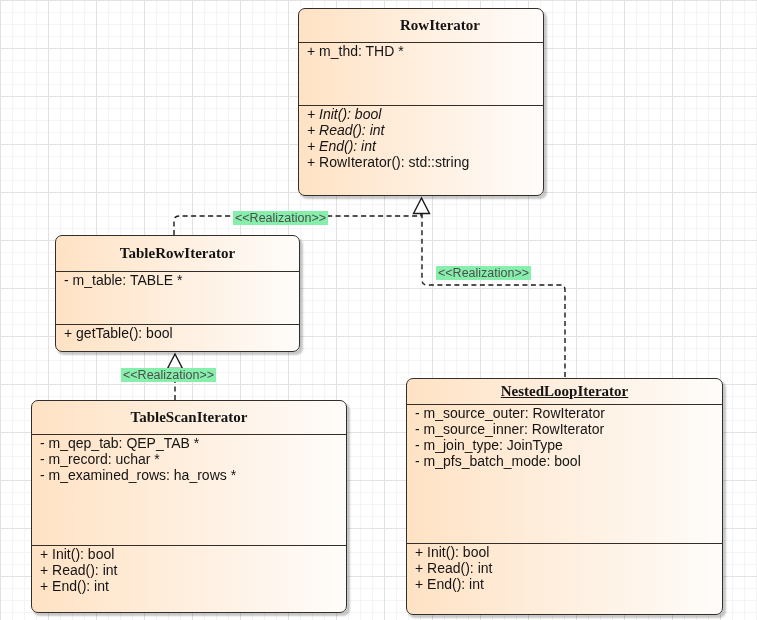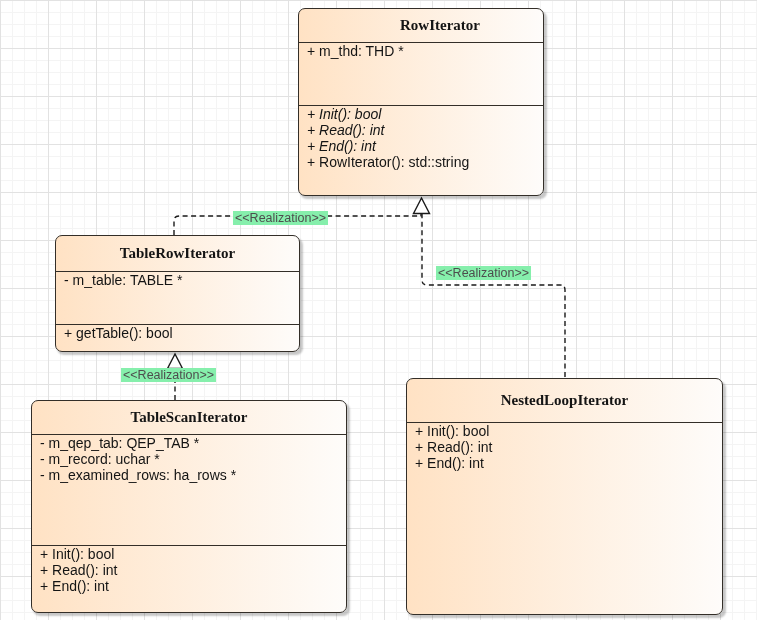--- a/index.html
+++ b/index.html
@@ -52,21 +52,21 @@
   #cls-rowiterator      {left:298px;top:8px;  width:246px;height:188px;}
   #cls-rowiterator      .uml-title{height:34px;padding-left:38px;}
   #cls-rowiterator      .uml-attrs{height:38px;}
   #cls-tablerowiterator {left:55px; top:235px;width:245px;height:117px;}
   #cls-tablerowiterator .uml-title{height:36px;}
   #cls-tablerowiterator .uml-attrs{height:42px;}
   #cls-tablescaniterator{left:31px; top:400px;width:316px;height:213px;}
   #cls-tablescaniterator .uml-title{height:34px;}
   #cls-tablescaniterator .uml-attrs{height:93px;}
   #cls-nestedloopiterator{left:406px;top:378px;width:317px;height:237px;}
-  #cls-nestedloopiterator .uml-title{height:44px;}
+  #cls-nestedloopiterator .uml-title{height:26px;text-decoration:underline;}
   #cls-nestedloopiterator .uml-attrs{height:117px;}
 
   svg.connectors{position:absolute;left:0;top:0;width:757px;height:620px;pointer-events:none;}
   svg .edge{fill:none;stroke:#1a1a1a;stroke-width:1.4;stroke-dasharray:5 3.5;pointer-events:stroke;}
   svg .arrowhead{fill:#ffffff;stroke:#1a1a1a;stroke-width:1.4;}
 
   .edge-label{
     position:absolute;
     background:#86efac;
     color:var(--label);
@@ -130,18 +130,24 @@
   </div>
   <div class="uml-methods">
     <div class="uml-row">+ Init(): bool</div>
     <div class="uml-row">+ Read(): int</div>
     <div class="uml-row">+ End(): int</div>
   </div>
 </div>
 
 <div class="uml-class" id="cls-nestedloopiterator">
   <div class="uml-title">NestedLoopIterator</div>
+  <div class="uml-attrs">
+    <div class="uml-row">- m_source_outer: RowIterator</div>
+    <div class="uml-row">- m_source_inner: RowIterator</div>
+    <div class="uml-row">- m_join_type: JoinType</div>
+    <div class="uml-row">- m_pfs_batch_mode: bool</div>
+  </div>
   <div class="uml-methods">
     <div class="uml-row">+ Init(): bool</div>
     <div class="uml-row">+ Read(): int</div>
     <div class="uml-row">+ End(): int</div>
   </div>
 </div>
 
 </body></html>

